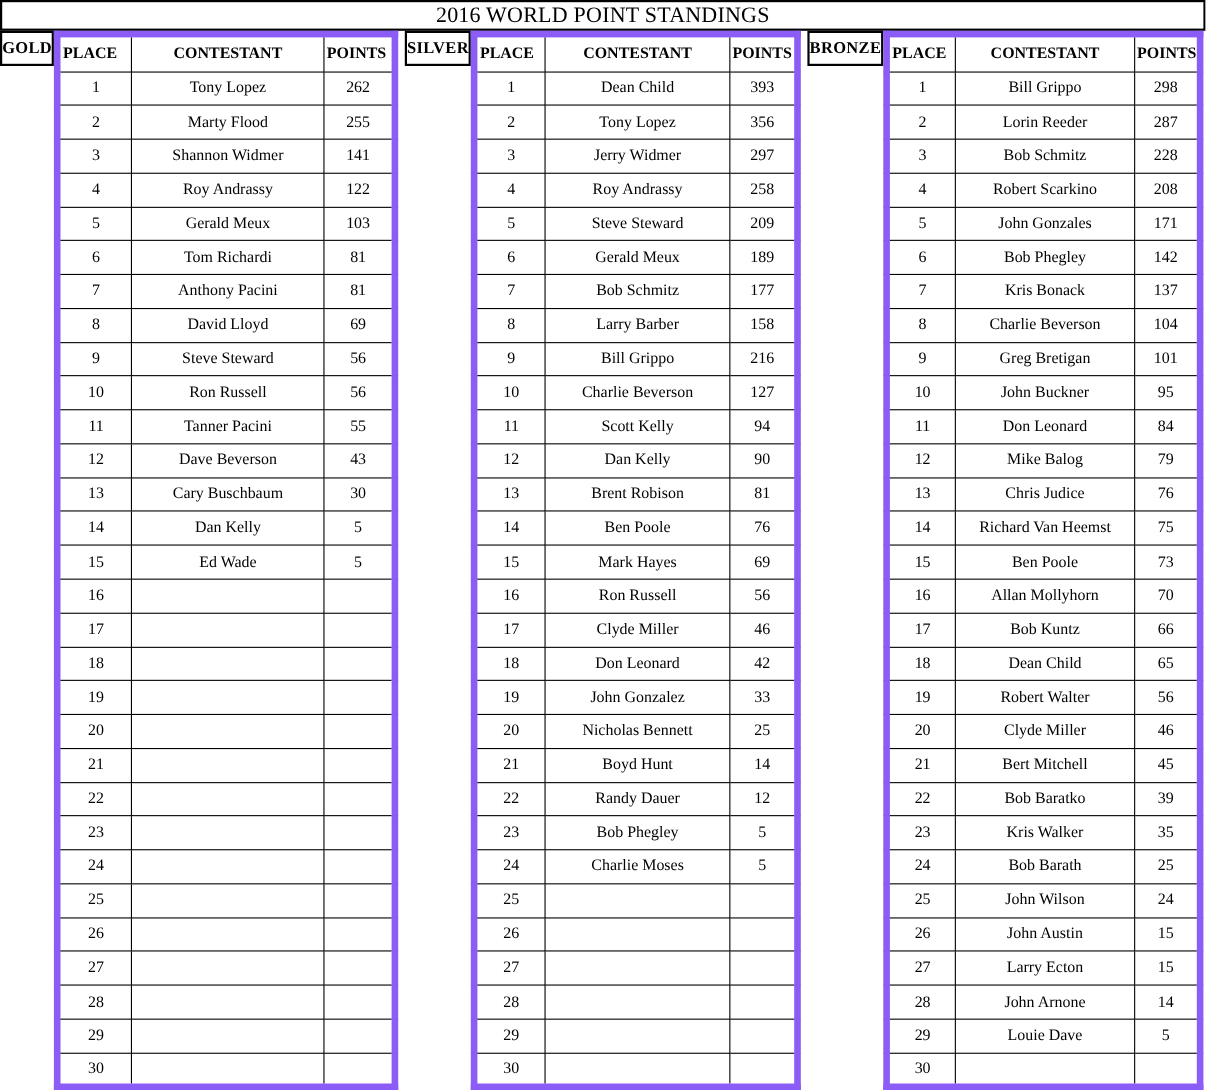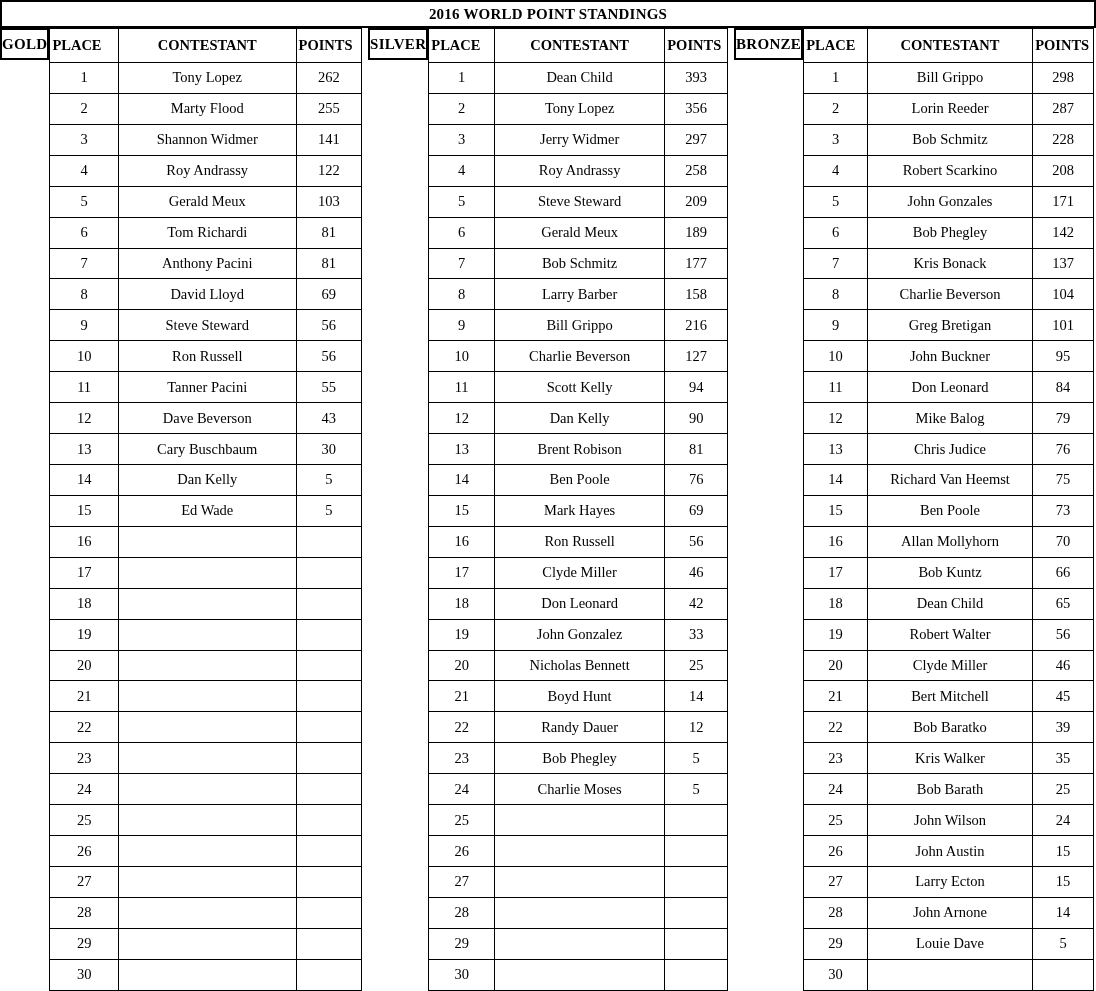--- a/index.html
+++ b/index.html
@@ -25,22 +25,22 @@
   .title-row {
     border: 2px solid #000;
     border-bottom: 2px solid #000;
     height: 28px;
     display: flex;
     align-items: center;
     justify-content: center;
     box-sizing: border-box;
   }
   .title-row .title-text {
-    font-weight: bold;
-    font-size: 15px;
+    font-weight: normal;
+    font-size: 20px;
     letter-spacing: 0.2px;
   }
   
   .columns {
     flex: 1;
     display: flex;
     align-items: stretch;
   }
   .col {
     box-sizing: border-box;
@@ -63,21 +63,21 @@
     font-size: 15px;
     letter-spacing: 0.3px;
   }
   .spacer-gap {
     height: 20px;
   }
   table.standings {
     border-collapse: collapse;
     table-layout: fixed;
     width: 100%;
-    border: 1px solid #8b5cf6;
+    border: 6px solid #8b5cf6;
   }
   table.standings th,
   table.standings td {
     border: 1px solid #000;
     height: 28.6px;
     font-size: 14.5px;
     padding: 0 2px;
     box-sizing: border-box;
     overflow: hidden;
     white-space: nowrap;

